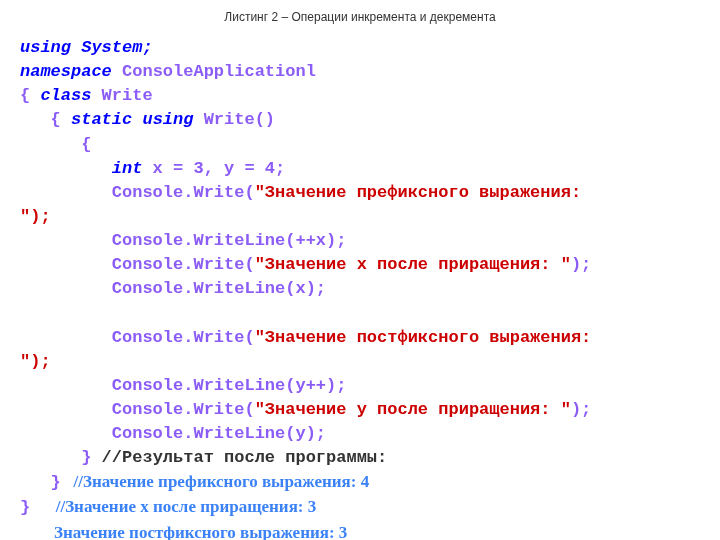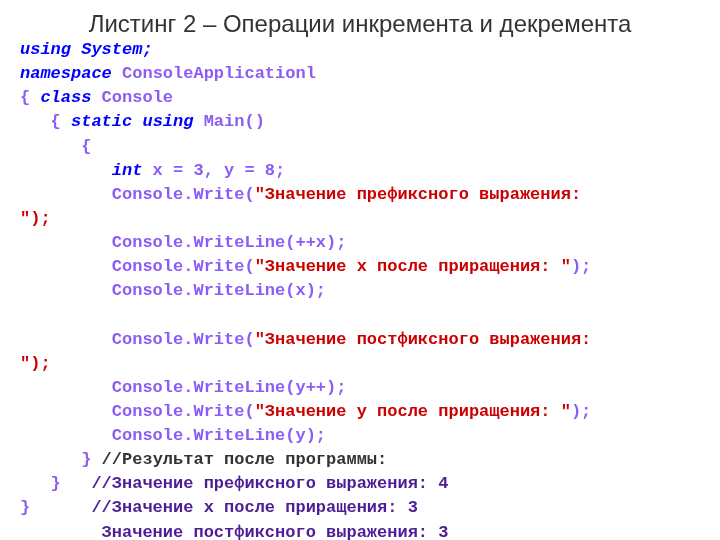--- a/index.html
+++ b/index.html
@@ -10,49 +10,49 @@
     body {
       width: 720px;
       height: 540px;
       background: #ffffff;
       font-family: Arial, sans-serif;
       padding: 10px 20px;
       overflow: hidden;
     }
     .caption {
       text-align: center;
-      font-size: 24px;
+      font-size: 12px;
       color: #333;
-      margin-bottom: 0;
+      margin-bottom: 12px;
       font-family: Arial, sans-serif;
     }
     .code-block {
       font-family: Consolas, "Courier New", monospace;
       font-size: 17px;
       line-height: 1.42;
       font-weight: bold;
       white-space: pre;
     }
     .blue { color: #0000ff; font-style: italic; }
     .teal { color: #8b5cf6; }
-    .green { color: #4c1d95; }
+    .green { color: #3b82f6; font-family: Liberation Serif, serif; }
     .red { color: #cc0000; }
     .dark { color: #333; }
   </style>
 </head>
 <body>
 
 <div class="caption">Листинг 2 – Операции инкремента и декремента</div>
 
 <div class="code-block"><span class="blue">using System;</span>
 <span class="blue">namespace</span><span class="teal"> ConsoleApplicationl</span>
-<span class="teal">{ </span><span class="blue">class</span><span class="teal"> Console</span>
-<span class="teal">   { </span><span class="blue">static using</span><span class="teal"> Main()</span>
+<span class="teal">{ </span><span class="blue">class</span><span class="teal"> Write</span>
+<span class="teal">   { </span><span class="blue">static using</span><span class="teal"> Write()</span>
 <span class="teal">      {</span>
-<span class="blue">         int</span><span class="teal"> x = 3, y = 8;</span>
+<span class="blue">         int</span><span class="teal"> x = 3, y = 4;</span>
 <span class="teal">         Console.Write(</span><span class="red">"Значение префиксного выражения:</span>
 <span class="red">");</span>
 <span class="teal">         Console.WriteLine(++x);</span>
 <span class="teal">         Console.Write(</span><span class="red">"Значение x после приращения: "</span><span class="teal">);</span>
 <span class="teal">         Console.WriteLine(x);</span>
 <span></span>
 <span class="teal">         Console.Write(</span><span class="red">"Значение постфиксного выражения:</span>
 <span class="red">");</span>
 <span class="teal">         Console.WriteLine(y++);</span>
 <span class="teal">         Console.Write(</span><span class="red">"Значение y после приращения: "</span><span class="teal">);</span>

